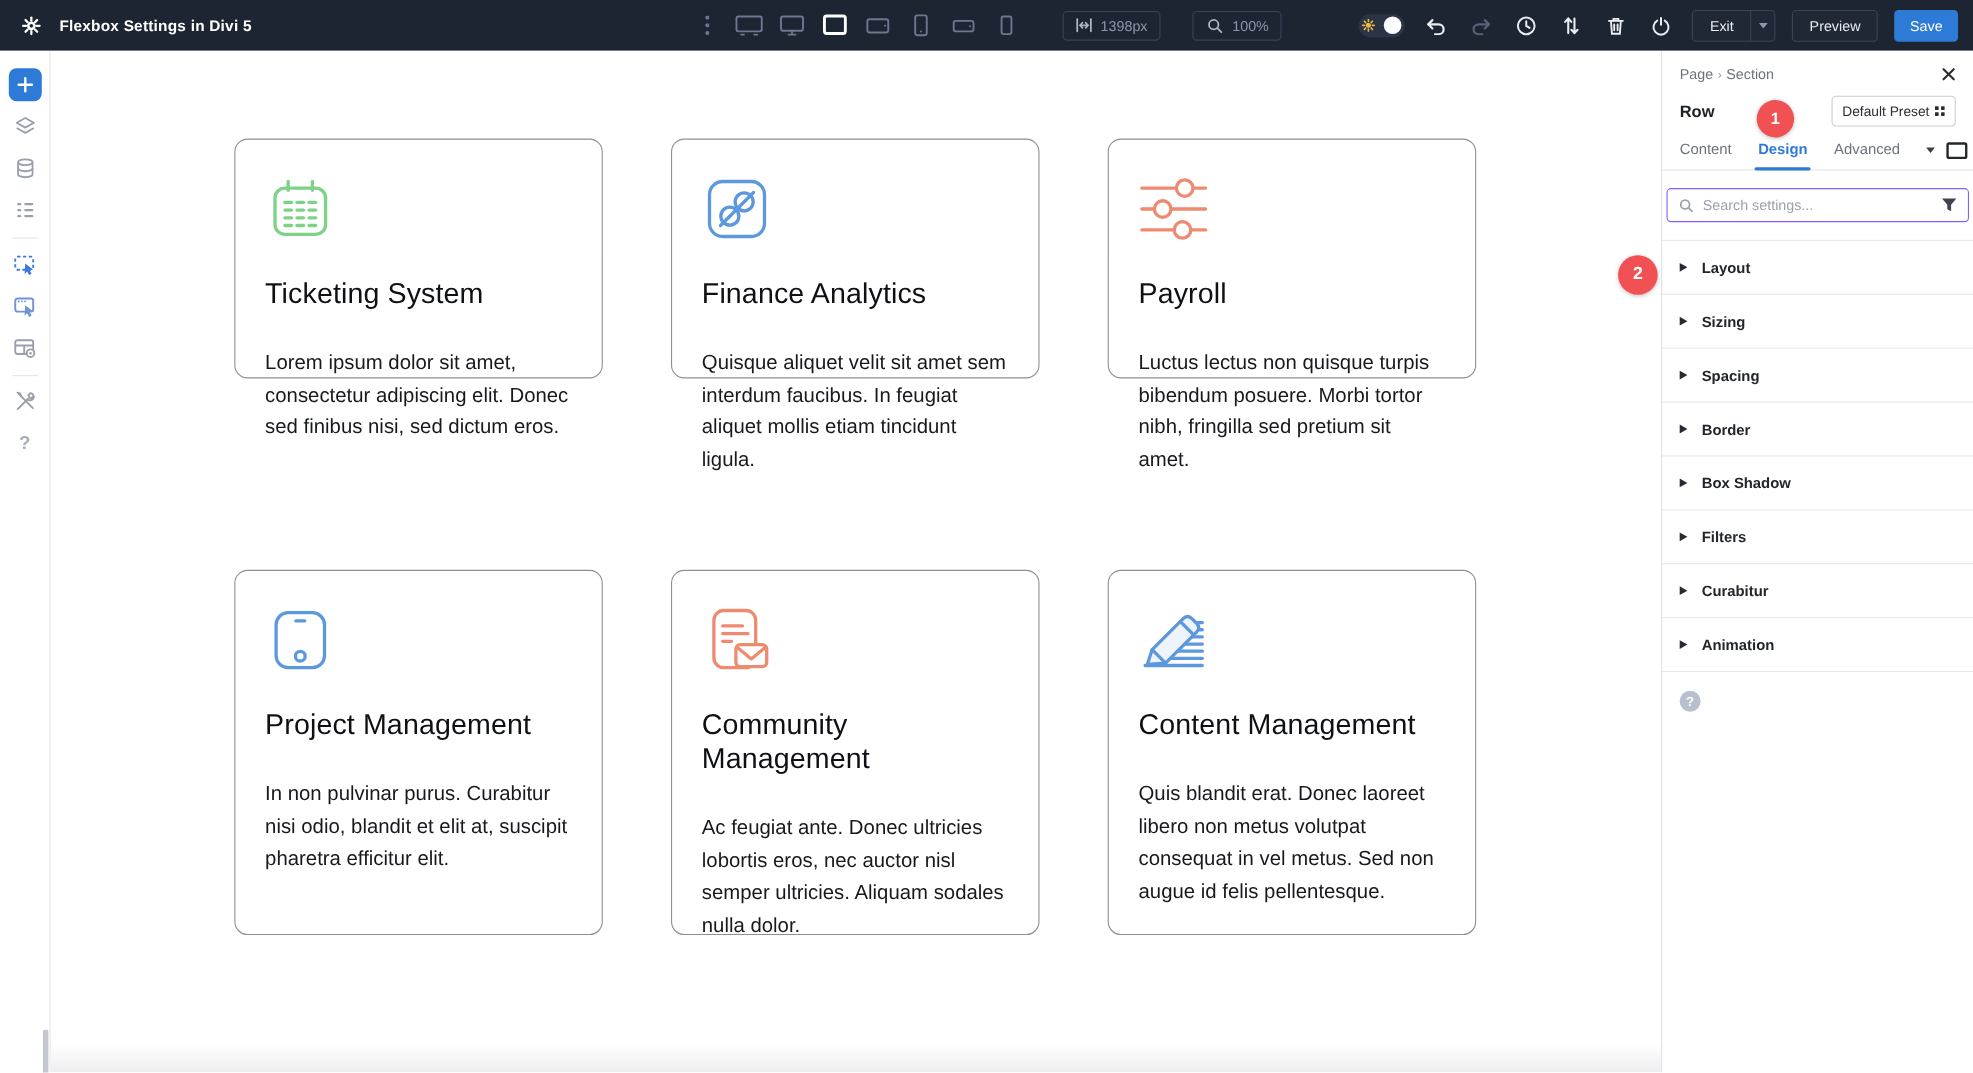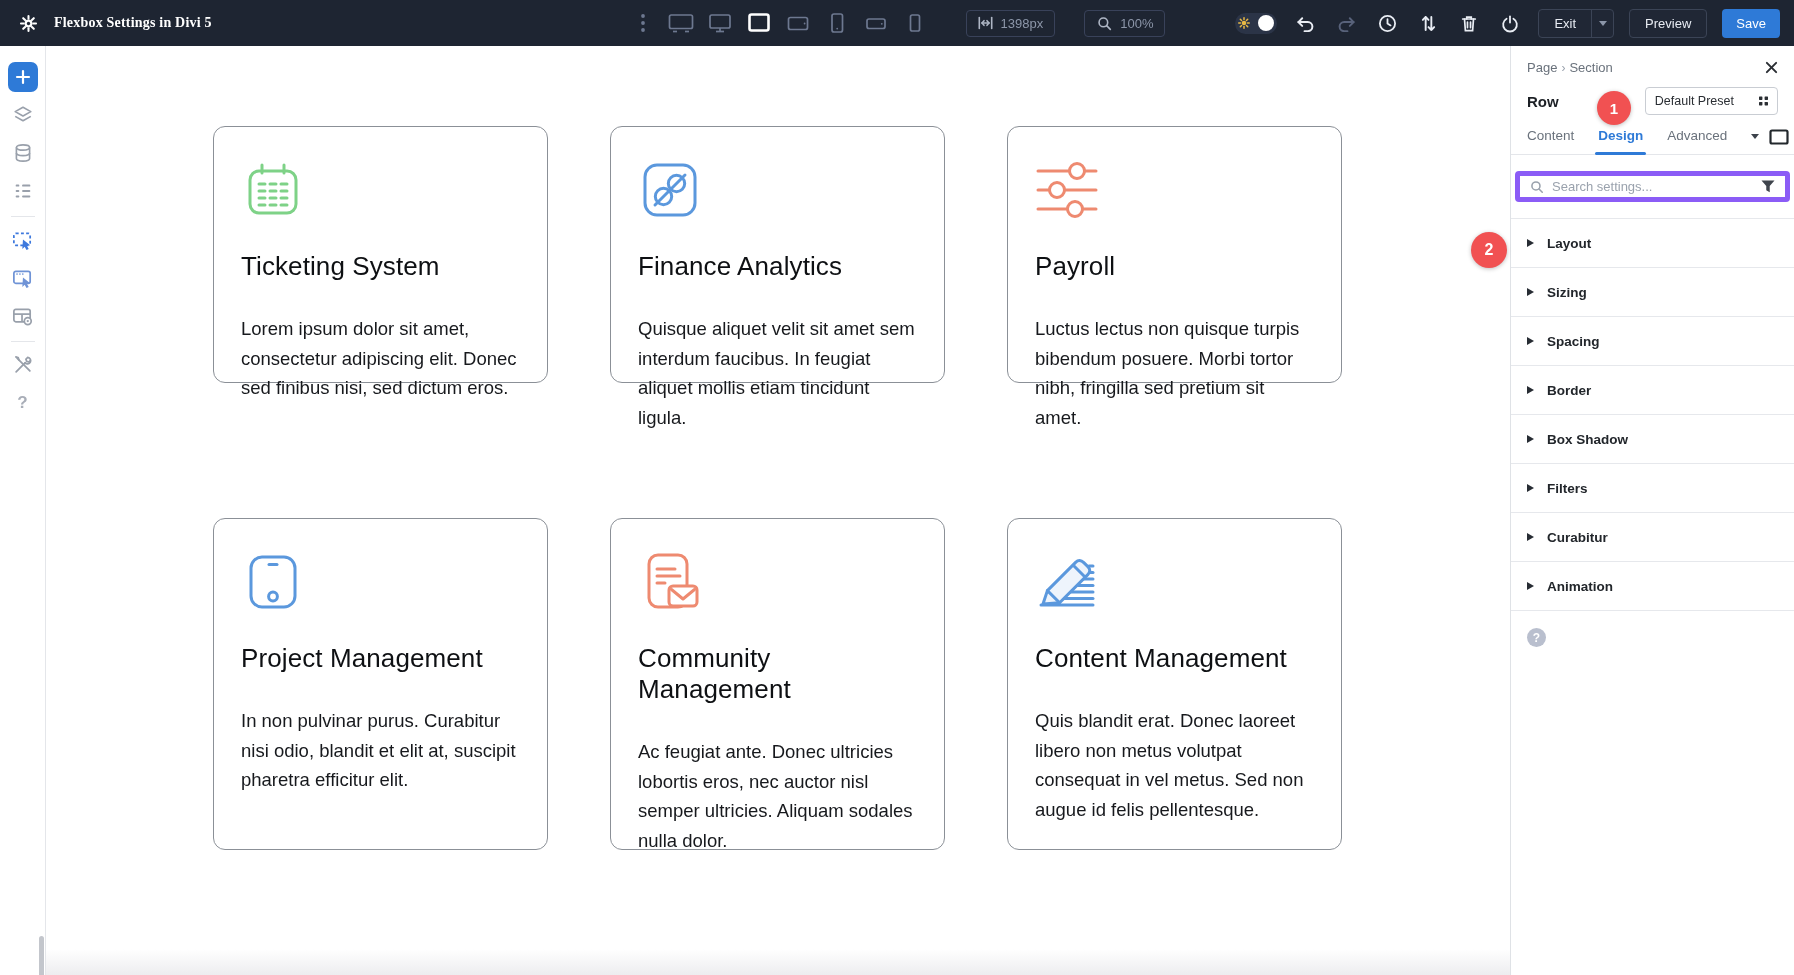--- a/index.html
+++ b/index.html
@@ -4,21 +4,21 @@
 <style>
   * { margin:0; padding:0; box-sizing:border-box; }
   html,body { width:1794px; height:975px; overflow:hidden; background:#fff;
               font-family:"Liberation Sans", sans-serif; }
   body { position:relative; }
 
   
   .topbar { position:absolute; left:0; top:0; width:1794px; height:46px;
             background:var(--c-topbar-bg,#1e2532); display:flex; align-items:center;
             color:#cdd4e0; z-index:30; }
-  .tb-left { flex:1; display:flex; align-items:center; gap:13px; padding-left:15px;font-family:Liberation Serif, serif; }
+  .tb-left { flex:1; display:flex; align-items:center; gap:13px; padding-left:15px; }
   .tb-title { font-size:14px; font-weight:600; color:#fff; letter-spacing:.2px; }
   .tb-center { display:flex; align-items:center; gap:11px; }
   .tb-right { flex:1; display:flex; align-items:center; justify-content:flex-end; gap:15px; padding-right:14px; }
   .tb-iconbtn { display:flex; align-items:center; justify-content:center; width:26px; height:26px; cursor:pointer; }
   .tb-box { display:flex; align-items:center; gap:8px; height:27px; padding:0 11px;
             border:1px solid #39425a; border-radius:4px; color:#8c96a9; font-size:13px; }
   .tb-box + .tb-box { margin-left:18px;padding-left:12px; }
   .px-box { margin-left:26px; }
   .dev { display:flex; align-items:center; justify-content:center; width:28px; height:26px; cursor:pointer; }
   .toggle { width:42px; height:21px; border-radius:11px; background:#2b3447; display:flex;
@@ -39,53 +39,53 @@
              display:flex; align-items:center; justify-content:center; cursor:pointer; }
   .sb-icon { width:30px; height:30px; display:flex; align-items:center; justify-content:center; cursor:pointer; margin-top:8px; }
   .sb-div { width:24px; height:1px; background:#e4e6ea; margin-top:10px; }
   .sb-help { font-size:17px; color:#a9aeb8; font-weight:700; }
 
   
   .canvas { position:absolute; left:46px; top:46px; right:284px; bottom:0; background:#fff; overflow:hidden; }
   .canvas::after { content:""; position:absolute; left:0; right:0; bottom:0; height:26px;
                    background:linear-gradient(#ffffff00,#ededef); pointer-events:none; }
   .card-row { position:absolute; display:flex; gap:62px; left:167px; }
-  .row-1 { top:80px; }  .row-1 .card { height:257px; }
+  .row-1 { top:80px; }  .row-1 .card { height:218px; }
   .row-2 { top:472px; } .row-2 .card { height:332px; }
   .card { width:335px; background:#fff; border:1px solid #8b9097; border-radius:12px; padding:31px 27px; cursor:pointer; }
   .card-icon { width:64px; height:64px; }
   .card-title { margin-top:29px; font-size:26px; font-weight:500; color:#0e1013; letter-spacing:.1px; }
   .card-body { margin-top:32px; font-size:18.5px; line-height:29.5px; color:#17191d; }
   .ic-green { color:var(--c-icon-green,#7ed287); }
   .ic-blue  { color:var(--c-icon-blue,#5b98dd); }
   .ic-coral { color:var(--c-icon-coral,#ee8a70); }
 
   .scroll-thumb { position:absolute; left:39px; top:936px; width:5px; height:45px;
                   border-radius:3px; background:#c3c6cc; z-index:25; }
 
   
   .panel { position:absolute; right:0; top:46px; width:284px; bottom:0; background:#fff;
            border-left:1px solid #dfe2e6; z-index:20; }
   .crumbs { display:flex; align-items:center; gap:4px; margin:14px 16px 0; font-size:13px; color:#6a727c; }
   .crumb-sep { color:#9aa2ad; font-size:12px; }
   .close-x { margin-left:auto; cursor:pointer; display:flex; }
   .row-header { display:flex; align-items:center; margin:12px 16px 0; height:28px; }
   .element-label { font-size:15px; font-weight:700; color:#1c2025; }
-  .preset-btn { margin-left:auto; display:flex; align-items:center; gap:25px; height:28px; padding:0 9px;
+  .preset-btn { margin-left:auto; display:flex; align-items:center; gap:5px; height:28px; padding:0 9px;
                 border:1px solid #c9cdd3; border-radius:4px; background:#fff; font-size:12.5px; color:#2a2e33; cursor:pointer; }
   .tabs { display:flex; align-items:center; gap:24px; margin:13px 16px 0; padding-bottom:0;
           font-size:13.5px; color:#6a727c; border-bottom:1px solid #e4e6ea;
           margin-left:0; margin-right:0; padding-left:16px; padding-right:16px; }
   .tab { padding-bottom:11px; cursor:pointer; position:relative; }
   .tab.active { color:var(--c-accent-blue,#2e7ad7); font-weight:700; }
   .tab.active::after { content:""; position:absolute; left:-3px; right:-3px; bottom:-1px; height:3px;
                        background:var(--c-accent-blue,#2e7ad7); border-radius:2px; }
   .tab-extra { margin-left:auto; display:flex; align-items:center; gap:10px; padding-bottom:9px; }
   .search-wrap { display:flex; align-items:center; gap:8px; margin:16px 4px 0; height:31px;
-                 border:5px solid #8b5cf6; border-radius:4px; padding:0 10px; }
+                 border:1px solid #8b5cf6; border-radius:4px; padding:0 10px; }
   .search-wrap input { flex:1; border:none; outline:none; font-size:13px; color:#3a4048;
                        font-family:"Liberation Sans",sans-serif; background:transparent; }
   .search-wrap input::placeholder { color:#9aa2ad; }
   .acc { margin-top:16px; border-top:1px solid #e6e8ec; }
   .acc-item { display:flex; align-items:center; gap:13px; height:49px; padding:0 16px;
               border-bottom:1px solid #e6e8ec; cursor:pointer; }
   .acc-arrow { width:0; height:0; border-top:4.5px solid transparent; border-bottom:4.5px solid transparent;
                border-left:7px solid #272c33; }
   .acc-label { font-size:13.5px; font-weight:700; color:#22262b; }
   .panel-help { margin:17px 16px 0; width:19px; height:19px; border-radius:50%; background:#b9bfce;

